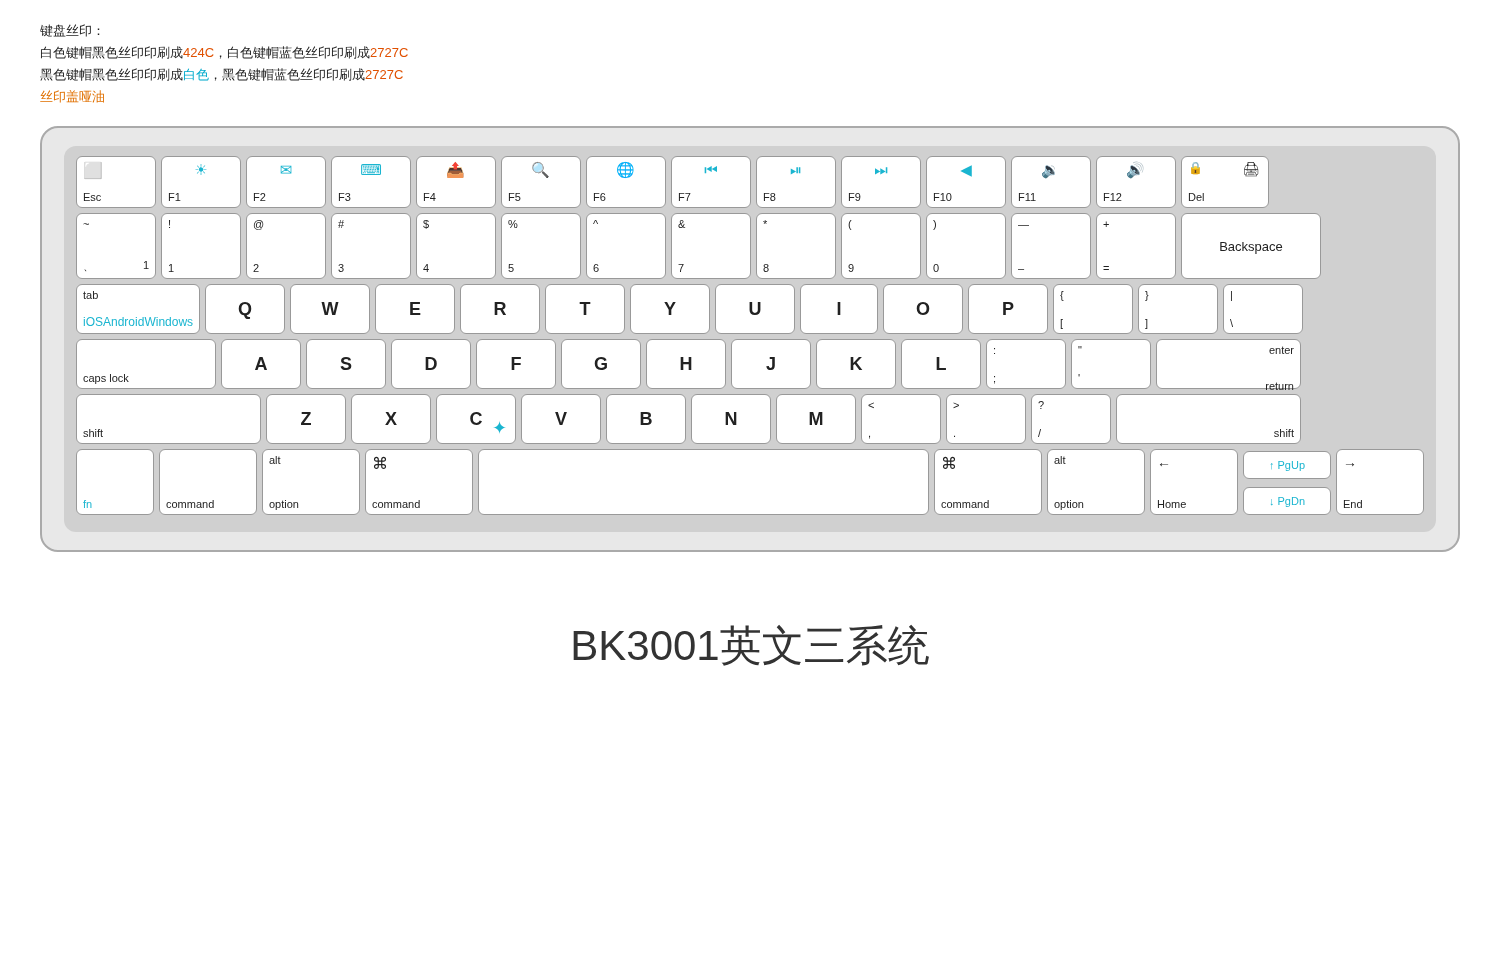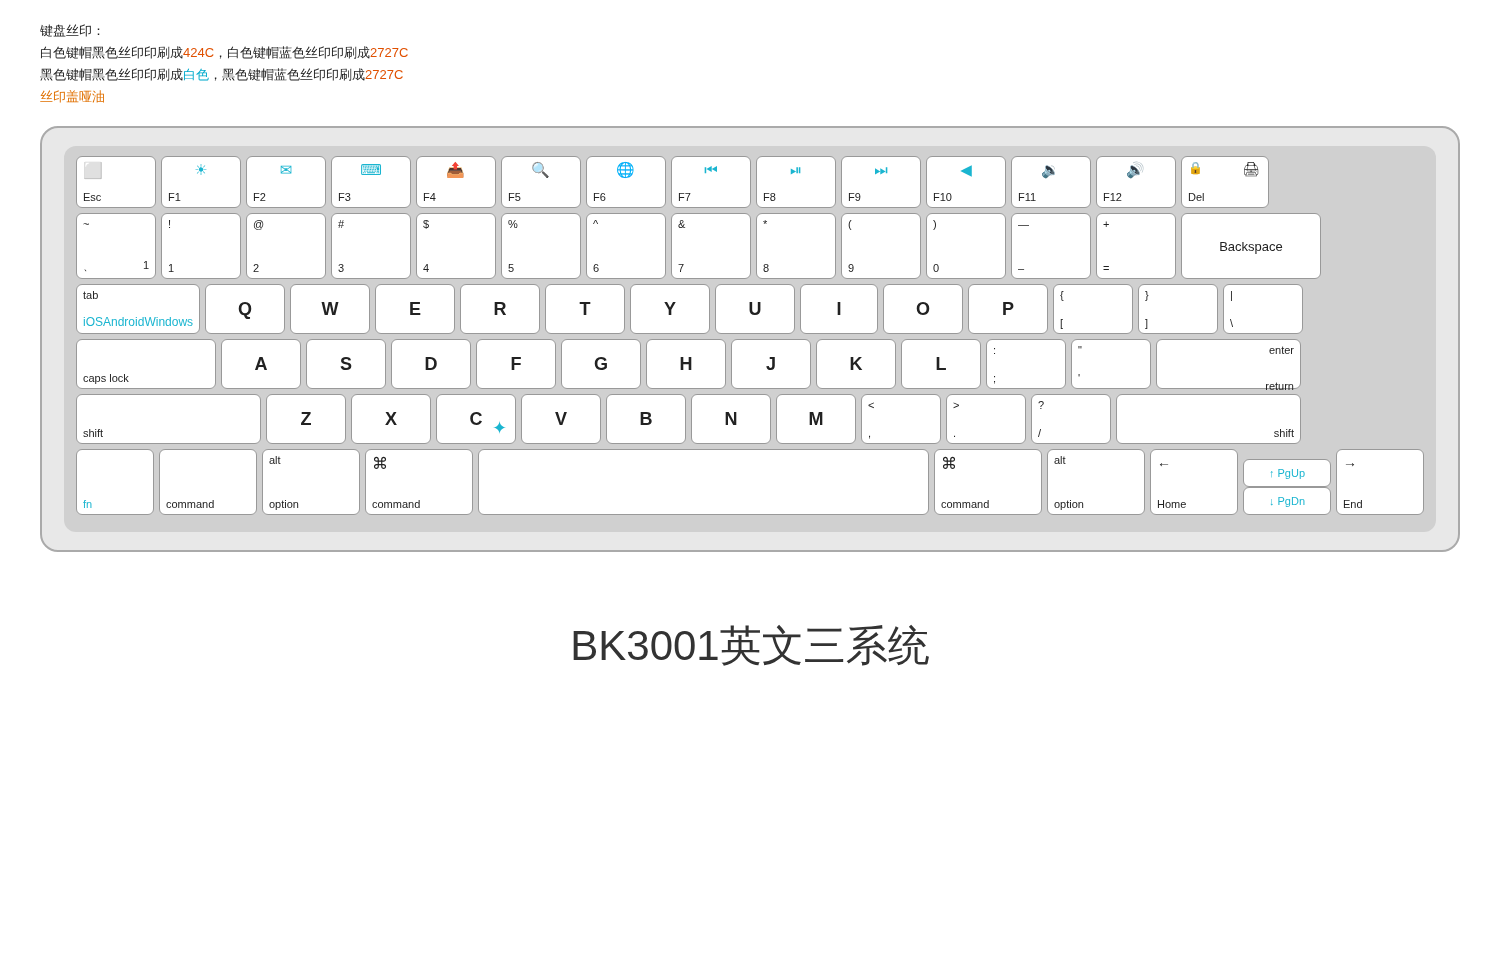--- a/index.html
+++ b/index.html
@@ -755,21 +755,21 @@
           <div class="key-inner">
             <div class="top-row">
                 <span style="font-size:14px;">←</span>
               </div>
             <div class="bottom-row">
                 <span class="bottom-label">Home</span>
               </div>
           </div>
         </div>
 
-        <div style="display:flex;flex-direction:column;gap:0;">
+        <div style="display:flex;flex-direction:column;gap:8px;">
           <div class="key" style="height:28px;min-width:88px;align-items:center;justify-content:center;padding:2px 4px;">
             <span style="font-size:11px;color:#1ab5d0;">↑ PgUp</span>
           </div>
           <div class="key" style="height:28px;min-width:88px;align-items:center;justify-content:center;padding:2px 4px;">
             <span style="font-size:11px;color:#1ab5d0;">↓ PgDn</span>
           </div>
         </div>
 
         <div class="key" style="height:66px;min-width:88px;">
           <div class="key-inner">

